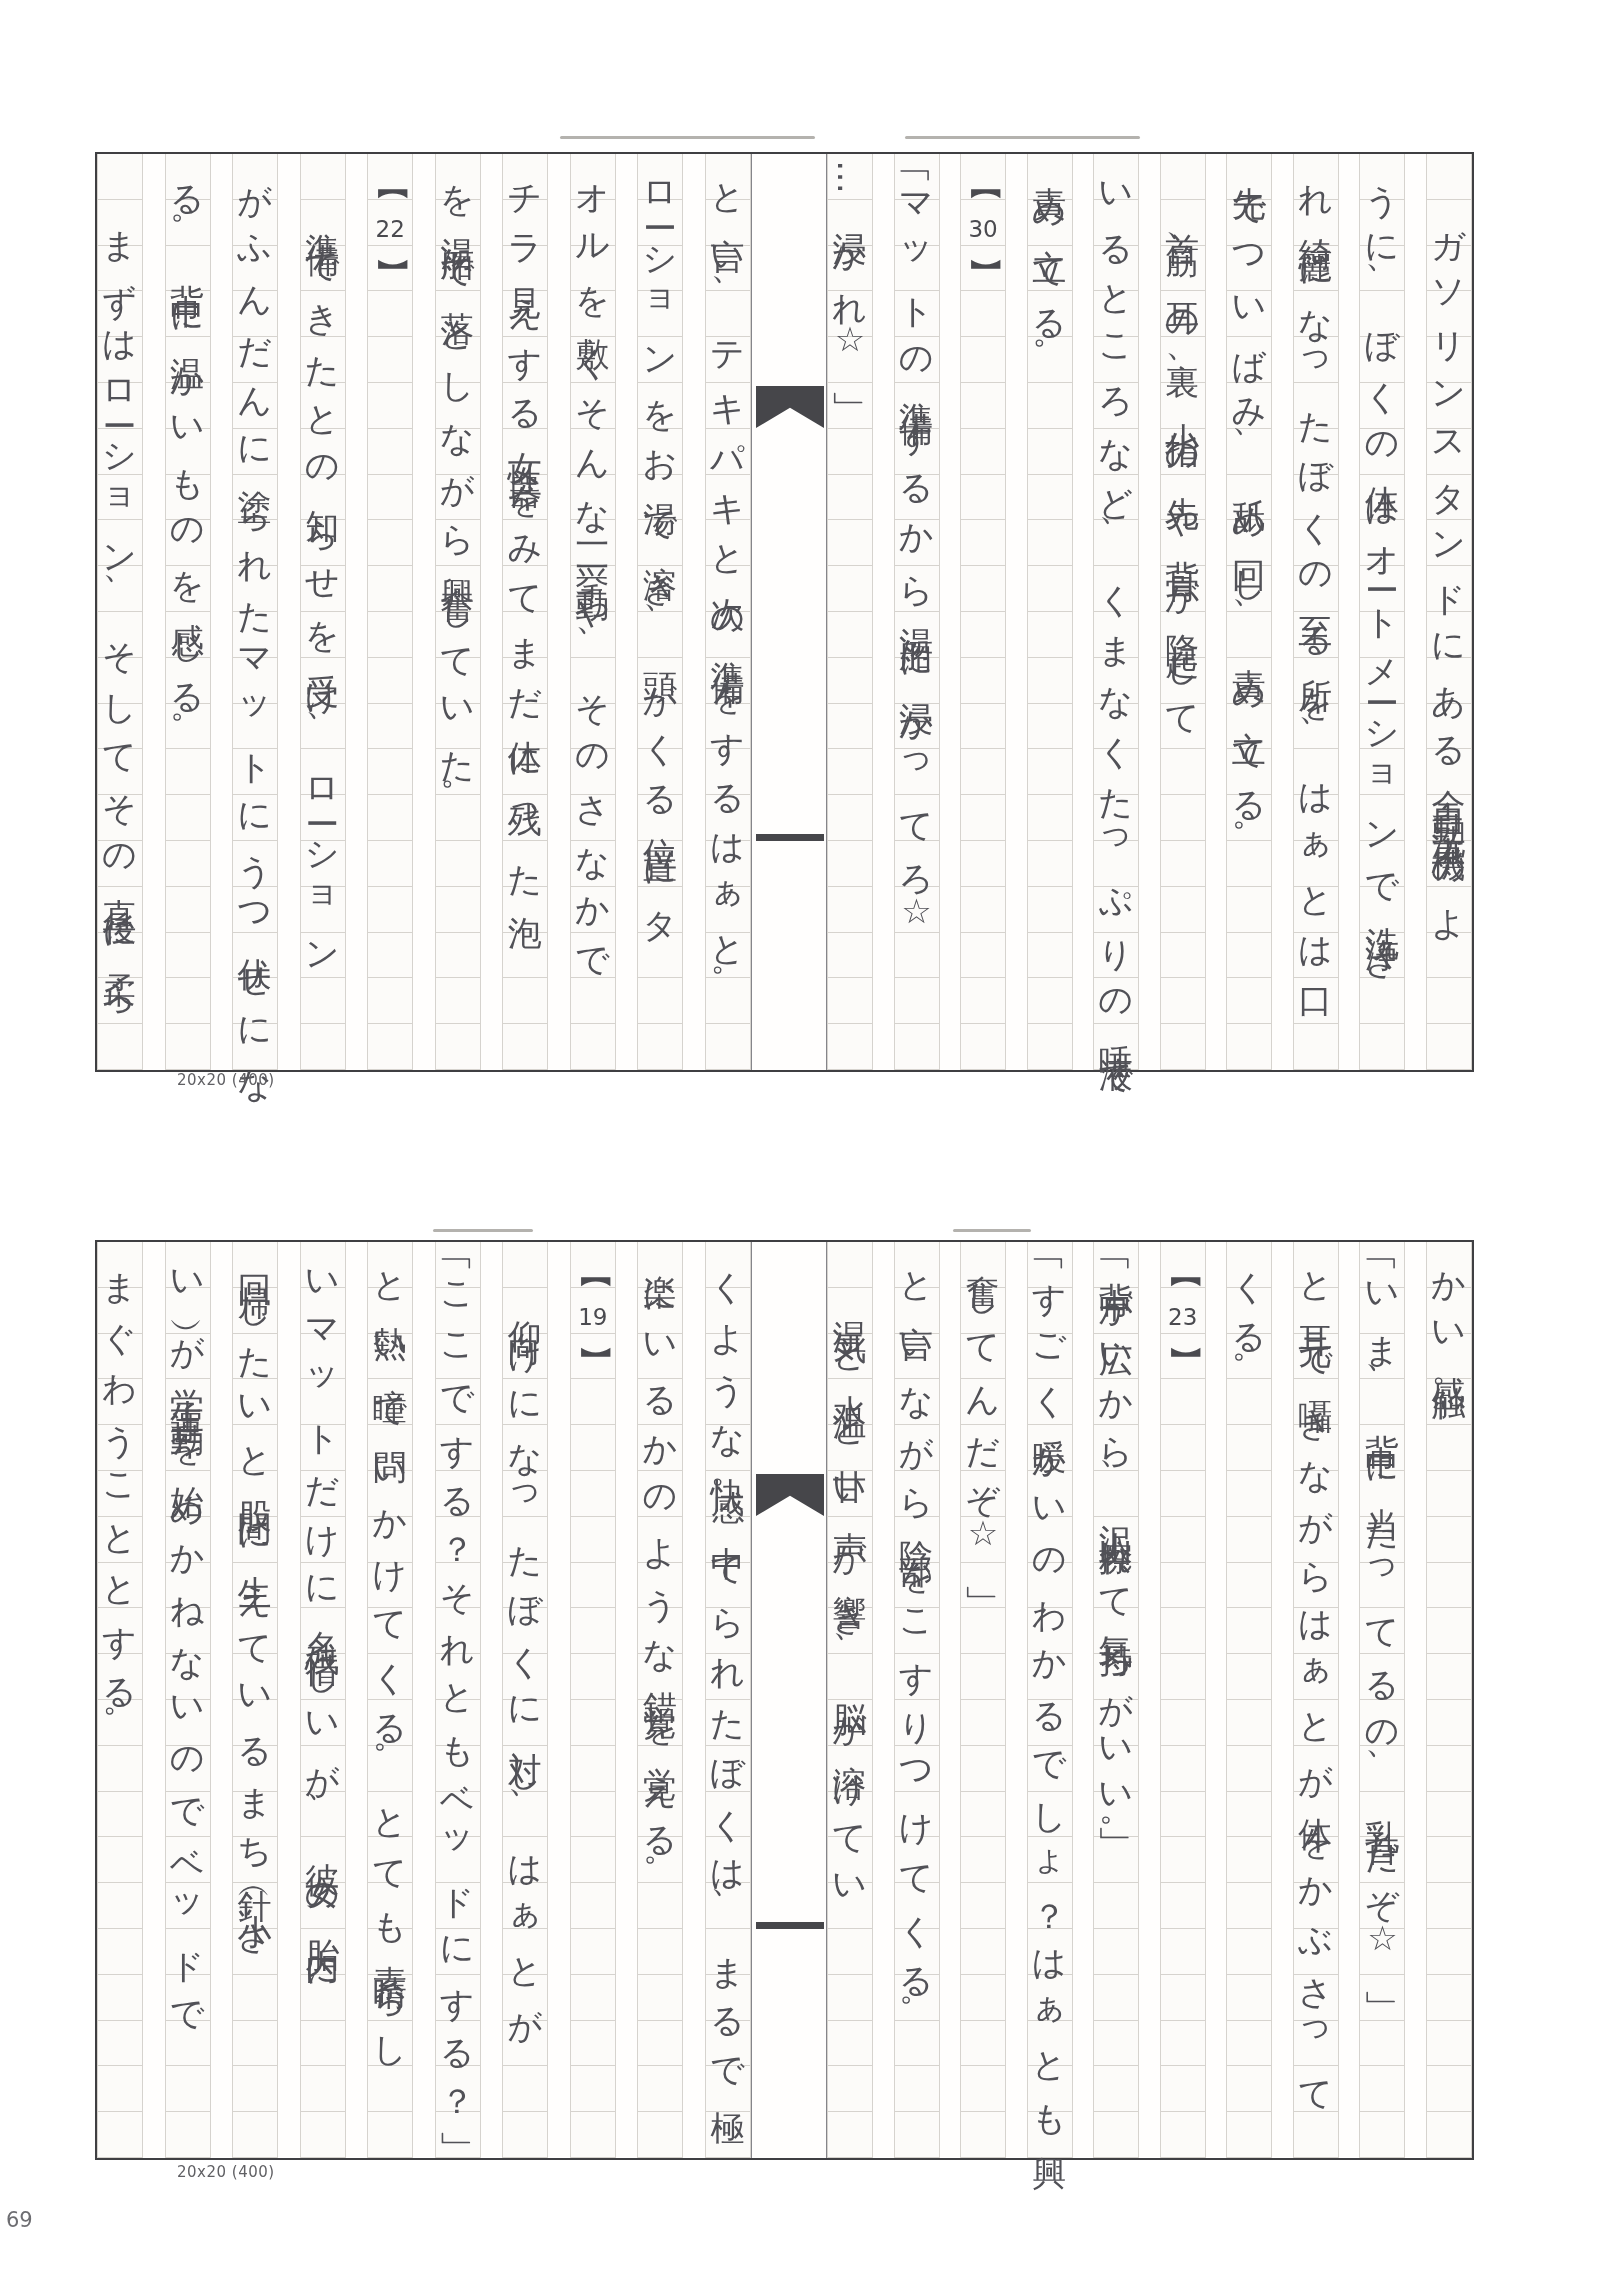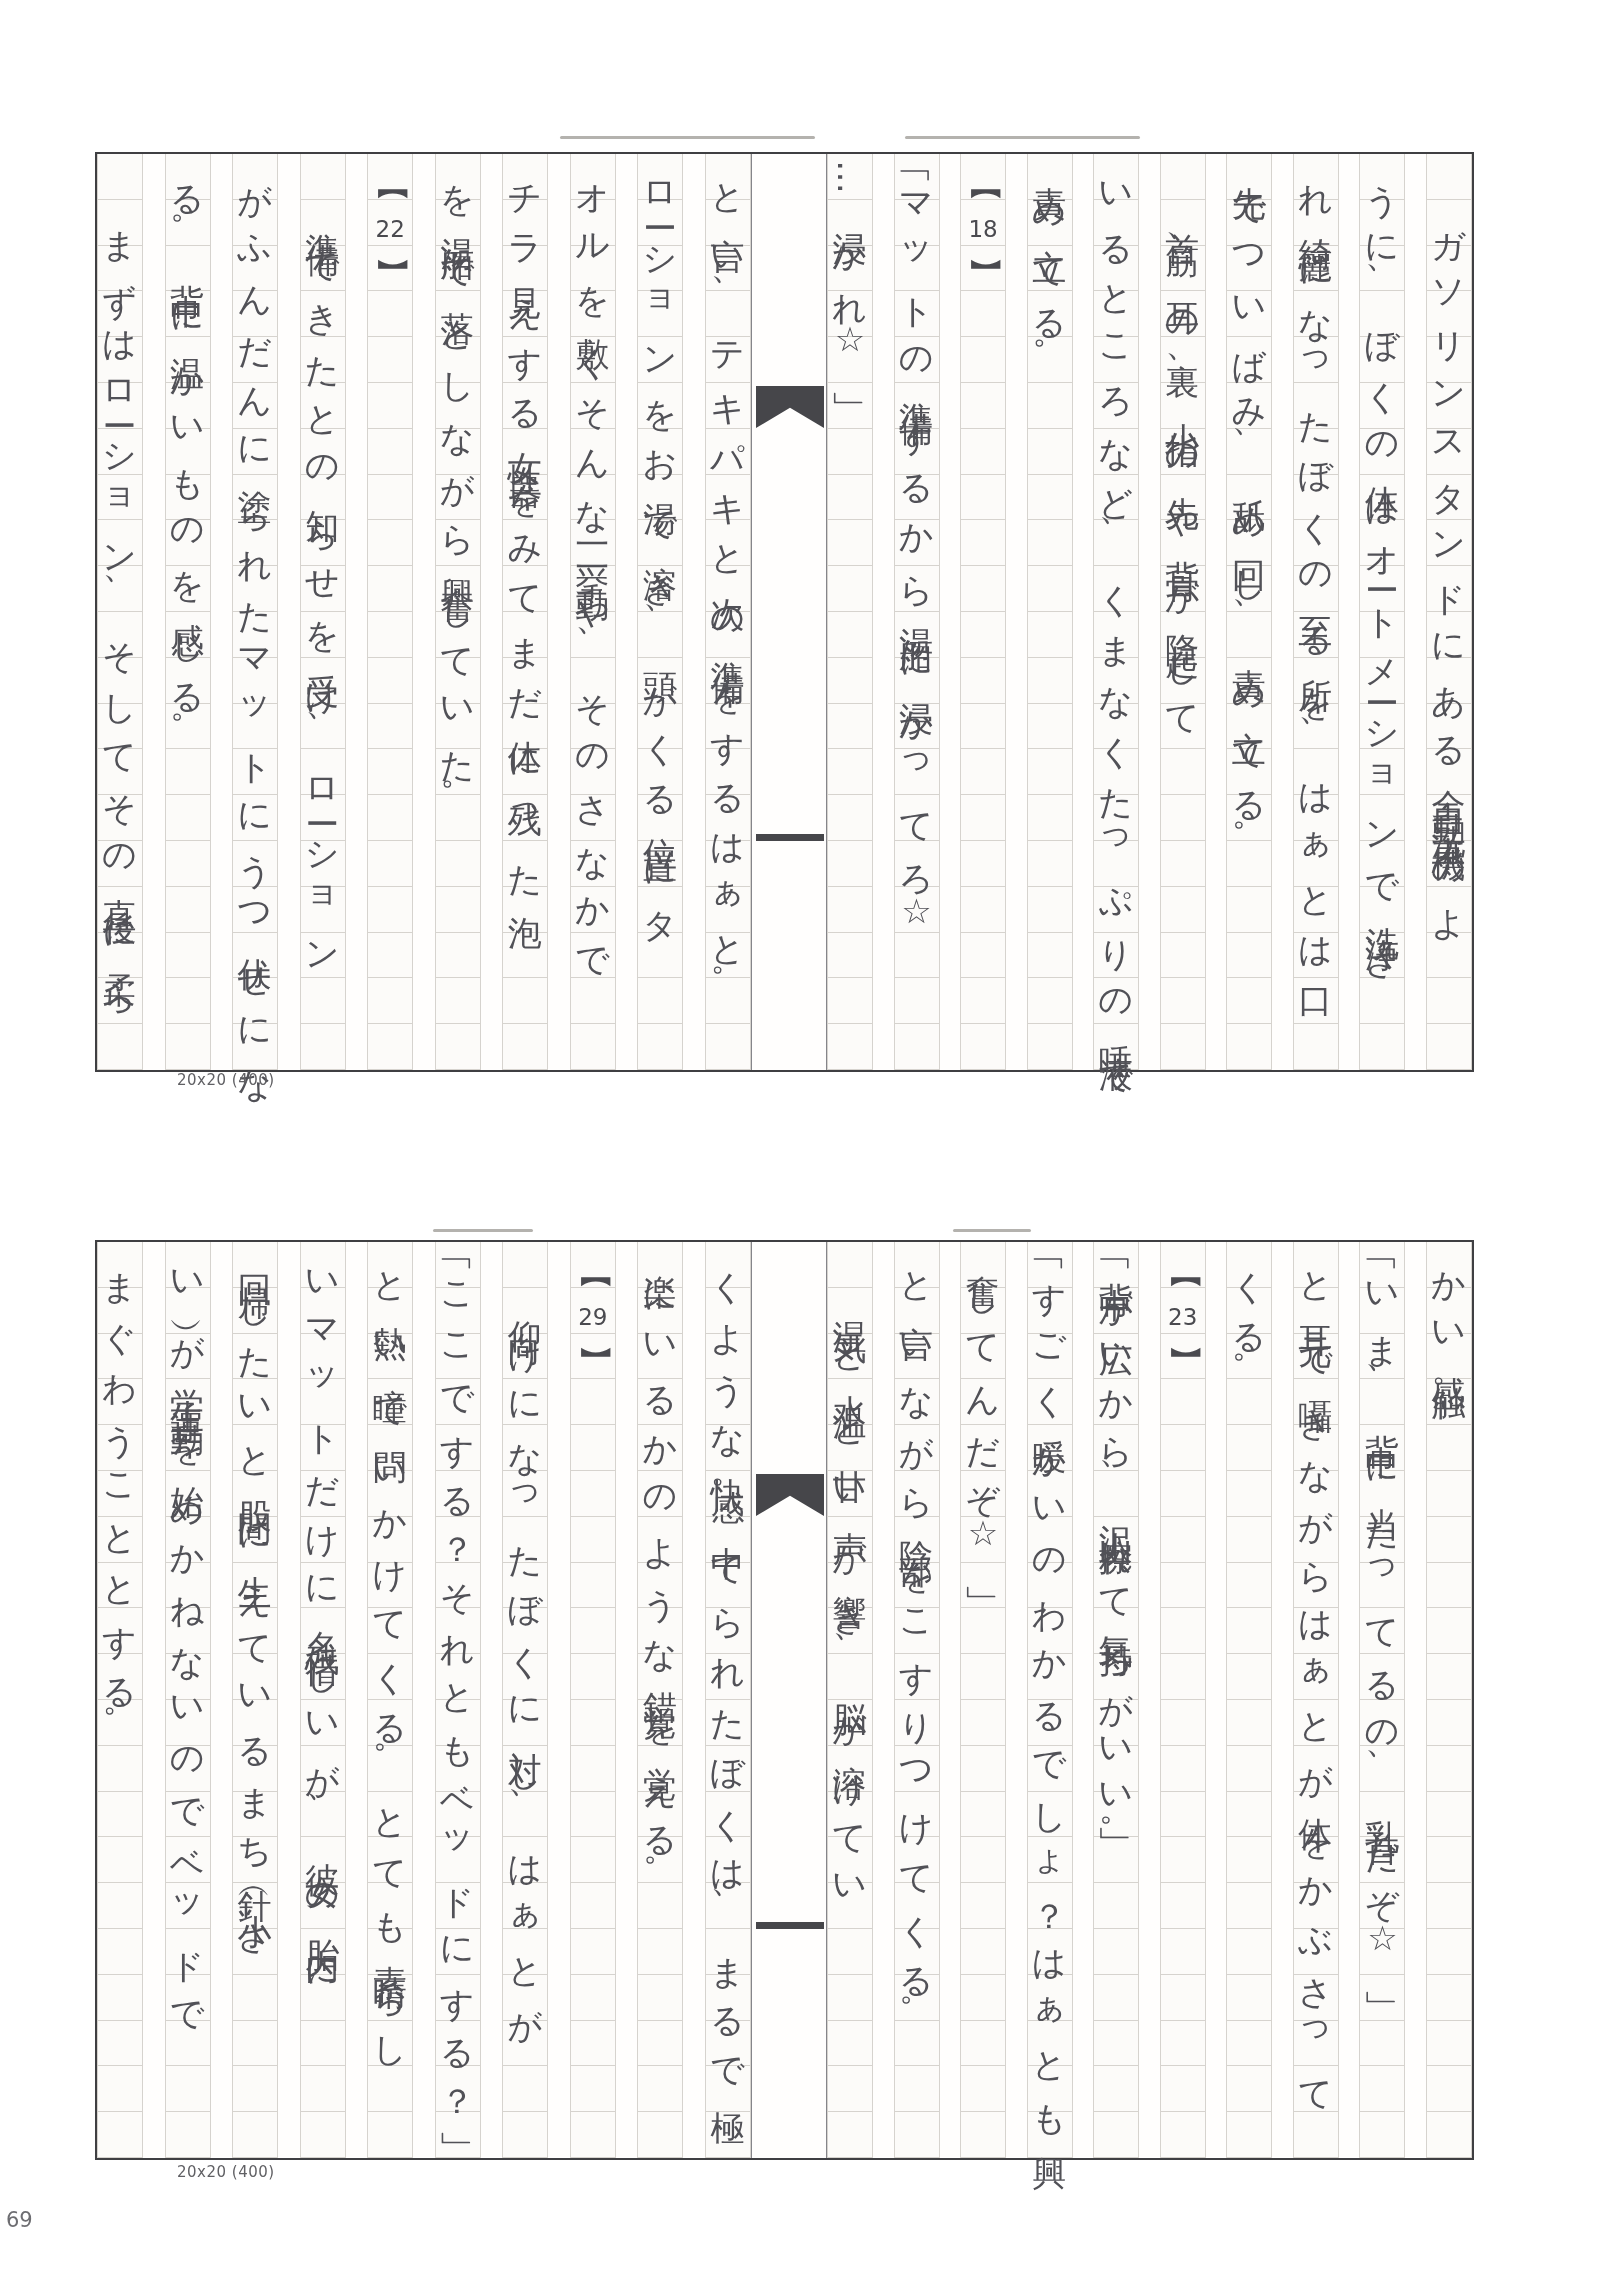--- a/index.html
+++ b/index.html
@@ -89,21 +89,21 @@
         <div class="vtext indent">首筋、耳の裏、小指の先や背骨が隆起して</div>
       </div>
       <div class="col">
         <div class="vtext">いるところなど、くまなくたっぷりの唾液で</div>
       </div>
       <div class="col">
         <div class="vtext">責め立てる。</div>
       </div>
       <div class="col marker">
         <span class="mb">【</span>
-        <span class="mn">18</span>
+        <span class="mn">30</span>
         <span class="mb">】</span>
       </div>
       <div class="col">
         <div class="vtext">「マットの準備するから湯船に浸かってろ☆</div>
       </div>
       <div class="col">
         <div class="vtext">…浸かれ☆」</div>
       </div>
     </div>
   <div class="half half-left">
@@ -181,21 +181,21 @@
     </div>
   <div class="half half-left">
       <div class="col">
         <div class="vtext">くような快感。中てられたぼくは、まるで極</div>
       </div>
       <div class="col">
         <div class="vtext">楽にいるかのような錯覚を覚える。</div>
       </div>
       <div class="col marker">
         <span class="mb">【</span>
-        <span class="mn">29</span>
+        <span class="mn">19</span>
         <span class="mb">】</span>
       </div>
       <div class="col">
         <div class="vtext indent">仰向けになったぼくに対し、はぁとが</div>
       </div>
       <div class="col">
         <div class="vtext">「ここでする？それともベッドにする？」</div>
       </div>
       <div class="col">
         <div class="vtext">と熱い瞳で問いかけてくる。とても素晴らし</div>

